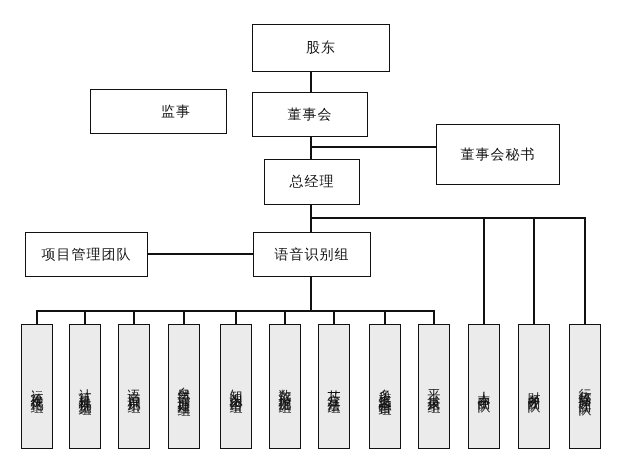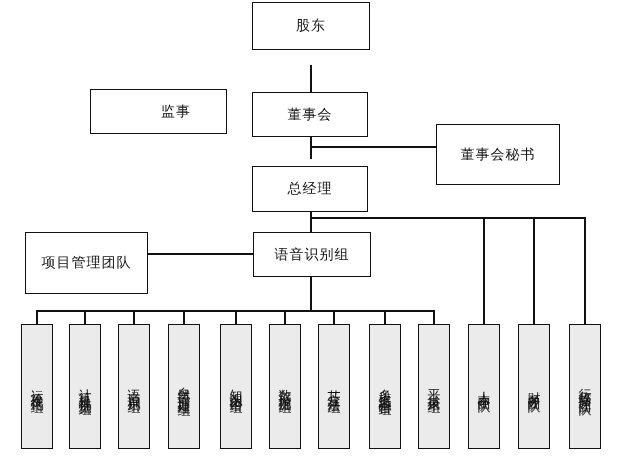--- a/index.html
+++ b/index.html
@@ -51,26 +51,26 @@
     top: 22px;
     width: 235px;
     text-align: center;
     font-size: 16px;
     font-weight: 600;
     line-height: 23px;
     letter-spacing: 0.5px;
   }
 
   
-  .b-shareholder { left: 252px; top: 2px;  width: 118px; height: 48px; }
+  .b-shareholder { left: 252px; top: 24px;  width: 138px; height: 48px; }
   .b-supervisor  { left: 90px;  top: 89px;  width: 137px; height: 45px; padding-left: 35px; }
   .b-board       { left: 252px; top: 92px;  width: 116px; height: 45px; }
   .b-secretary   { left: 436px; top: 124px; width: 124px; height: 61px; }
-  .b-gm          { left: 252px; top: 159px; width: 116px; height: 46px; margin-top: 7px; }
-  .b-pmteam      { left: 25px;  top: 232px; width: 123px; height: 62px; }
+  .b-gm          { left: 264px; top: 159px; width: 96px; height: 46px; }
+  .b-pmteam      { left: 25px;  top: 232px; width: 123px; height: 45px; }
   .b-dgm         { left: 253px; top: 232px; width: 118px; height: 45px; }
 
   
   .v1      { left: 310px; top: 65px;  height: 27px; }
   .v2      { left: 310px; top: 137px; height: 22px; }
   .h-sec   { left: 311px; top: 146px; width: 125px; }
   .v3      { left: 310px; top: 205px; height: 27px; }
   .h-right { left: 310px; top: 217px; width: 275px; }
   .v-hr    { left: 483px; top: 217px; height: 107px; }
   .v-fin   { left: 533px; top: 217px; height: 107px; }

